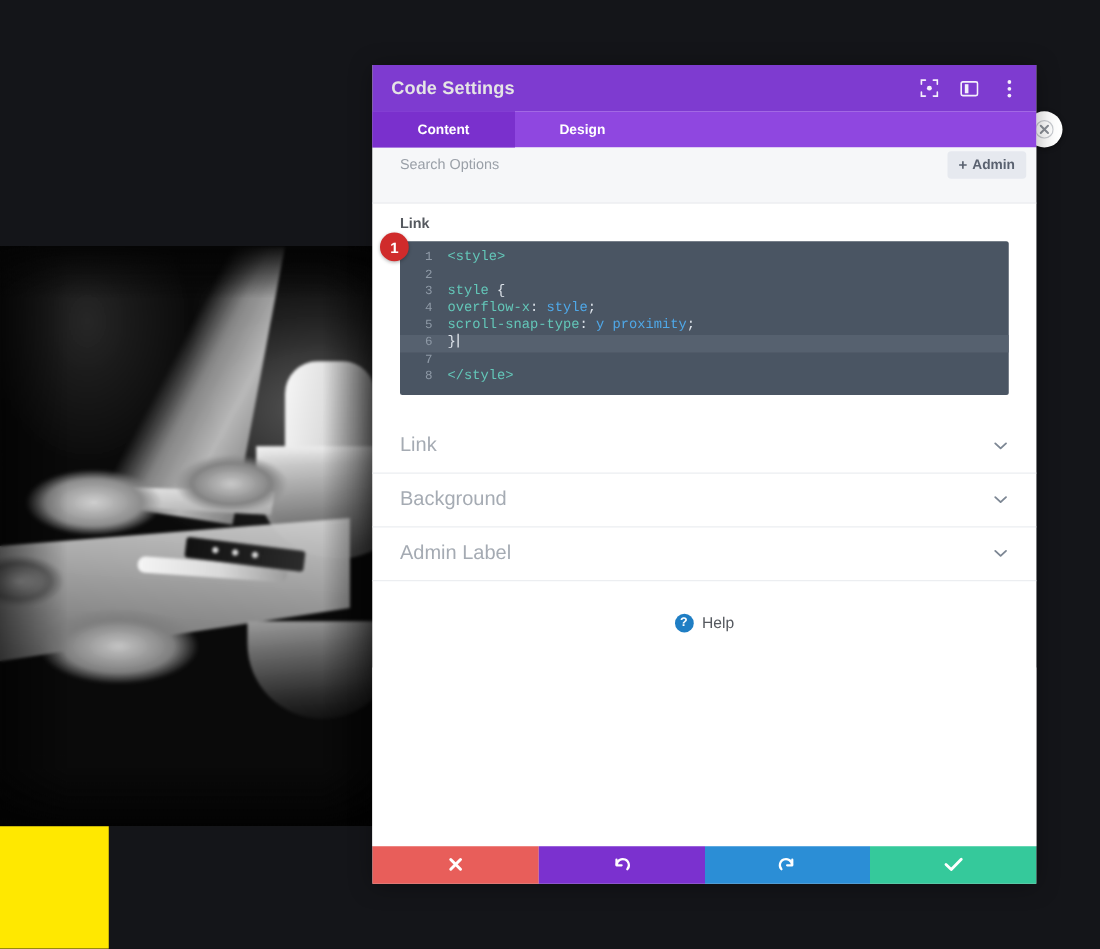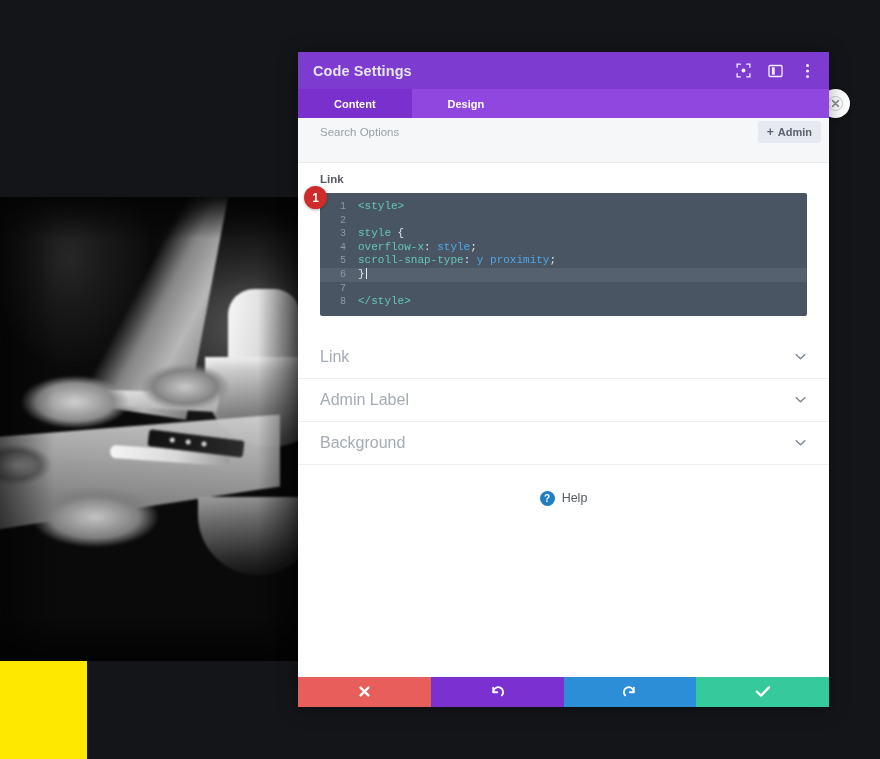--- a/index.html
+++ b/index.html
@@ -480,41 +480,41 @@
       <div class="sh-ctrls">
         <span>
           <svg class="chev" viewBox="0 0 13 13" aria-hidden="true">
             <path d="M2.2 4.7 L6.5 8.7 L10.8 4.7" fill="none" stroke="#7d8794" stroke-width="1.5" stroke-linecap="round" stroke-linejoin="round"></path>
           </svg>
         </span>
       </div>
     </div>
 
     <div class="section-head closed">
+      <div class="sh-title">Background</div>
+      <div class="sh-ctrls">
+        <span>
+          <svg class="chev" viewBox="0 0 13 13" aria-hidden="true">
+            <path d="M2.2 4.7 L6.5 8.7 L10.8 4.7" fill="none" stroke="#7d8794" stroke-width="1.5" stroke-linecap="round" stroke-linejoin="round"></path>
+          </svg>
+        </span>
+      </div>
+    </div>
+
+    <div class="section-head closed">
       <div class="sh-title">Admin Label</div>
       <div class="sh-ctrls">
         <span>
           <svg class="chev" viewBox="0 0 13 13" aria-hidden="true">
             <path d="M2.2 4.7 L6.5 8.7 L10.8 4.7" fill="none" stroke="#7d8794" stroke-width="1.5" stroke-linecap="round" stroke-linejoin="round"></path>
           </svg>
         </span>
       </div>
     </div>
 
-    <div class="section-head closed">
-      <div class="sh-title">Background</div>
-      <div class="sh-ctrls">
-        <span>
-          <svg class="chev" viewBox="0 0 13 13" aria-hidden="true">
-            <path d="M2.2 4.7 L6.5 8.7 L10.8 4.7" fill="none" stroke="#7d8794" stroke-width="1.5" stroke-linecap="round" stroke-linejoin="round"></path>
-          </svg>
-        </span>
-      </div>
-    </div>
-
     <div class="help-row">
       <span class="help-ico">?</span>
       <span class="help-text">Help</span>
     </div>
 
     <div class="filler"></div>
   </div>
 
   <div class="actionbar">
     <div class="act act-cancel">

